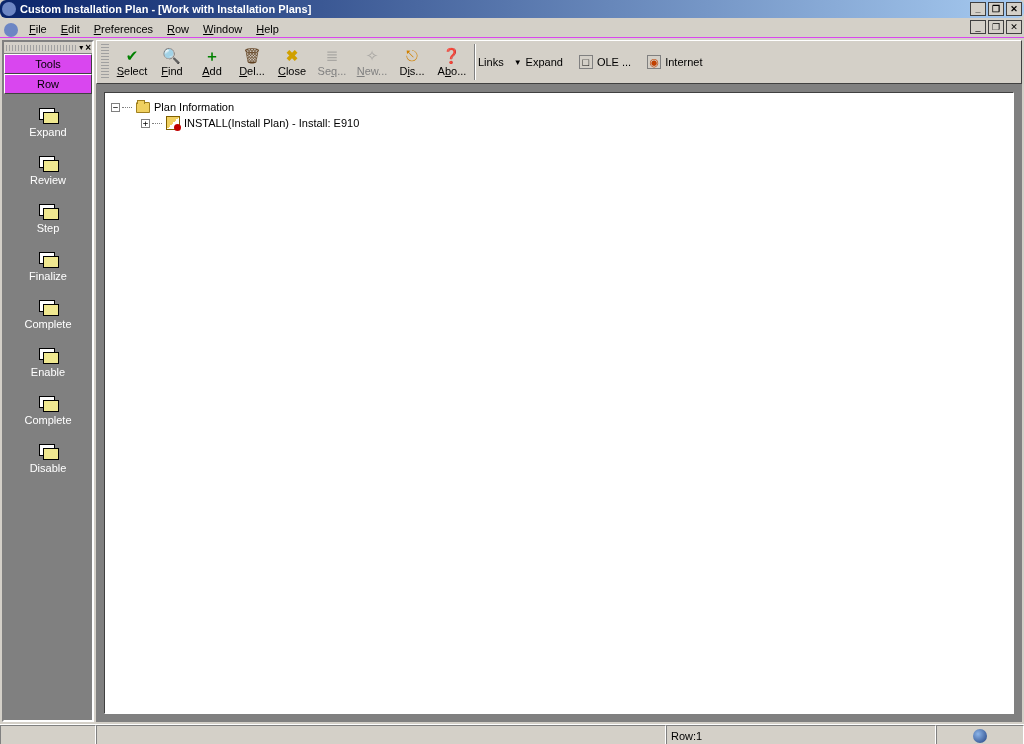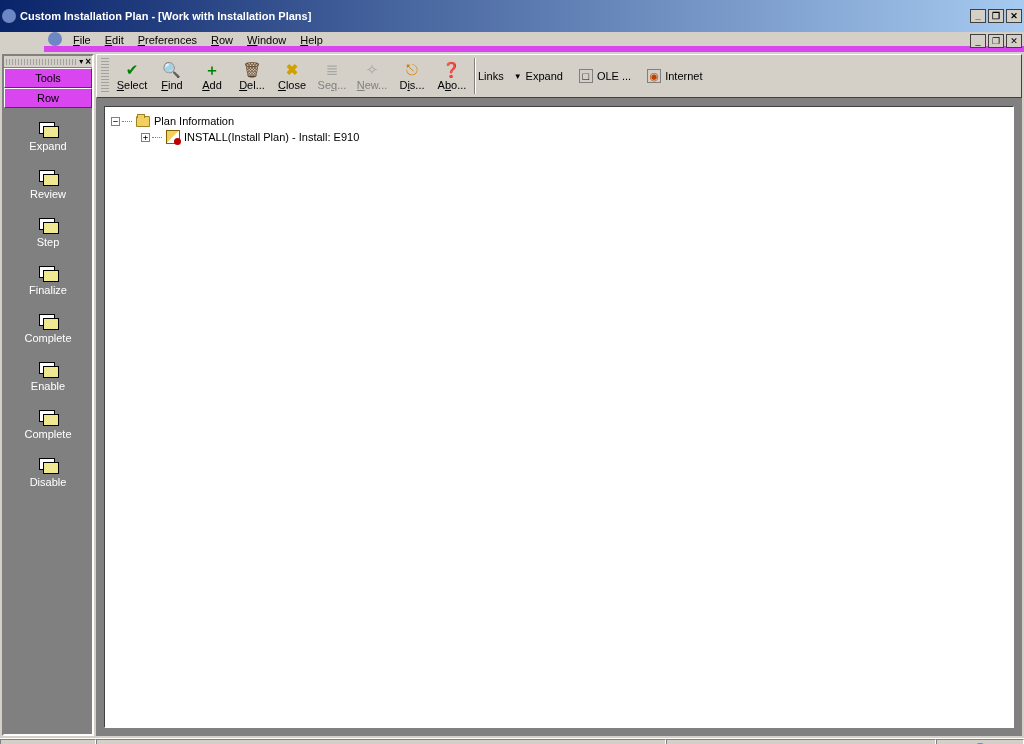--- a/index.html
+++ b/index.html
@@ -6,28 +6,29 @@
   body {
     margin: 0;
     font-family: Tahoma, Arial, sans-serif;
     font-size: 11px;
     background: #d4d0c8;
     width: 1024px;
     height: 744px;
     overflow: hidden;
   }
   .titlebar {
-    height: 32px;
+    height: 18px;
     background: linear-gradient(to right, #0a246a, #a6caf0);
     color: #fff;
     display: flex;
     align-items: center;
     font-weight: bold;
     font-size: 11px;
     padding-left: 2px;
+    border-radius: 6px;
   }
   .titlebar .app-icon {
     width: 14px; height: 14px;
     background: #6d86c4;
     border-radius: 50%;
     margin-right: 4px;
     display: inline-block;
   }
   .titlebar .title-text { flex: 1; }
   .win-controls, .win-controls-inner {
@@ -44,26 +45,25 @@
     font-family: Arial;
     display: flex;
     align-items: center;
     justify-content: center;
     cursor: pointer;
     line-height: 1;
   }
   .menubar {
     height: 20px;
     background: #d4d0c8;
-    border-bottom: 6px solid #d946ef;
-    display: flex;
-    align-items: flex-start;
+    border-bottom: 1px solid #d946ef;
+    display: flex;
+    align-items: flex-end;
     padding-left: 4px;
     position: relative;
-    margin-left: 44px;
   }
   .menubar .menu-icon {
     width: 14px; height: 14px;
     background: #6d86c4;
     border-radius: 50%;
     margin-right: 4px;
   }
   .menu-item {
     padding: 2px 7px;
     cursor: pointer;

